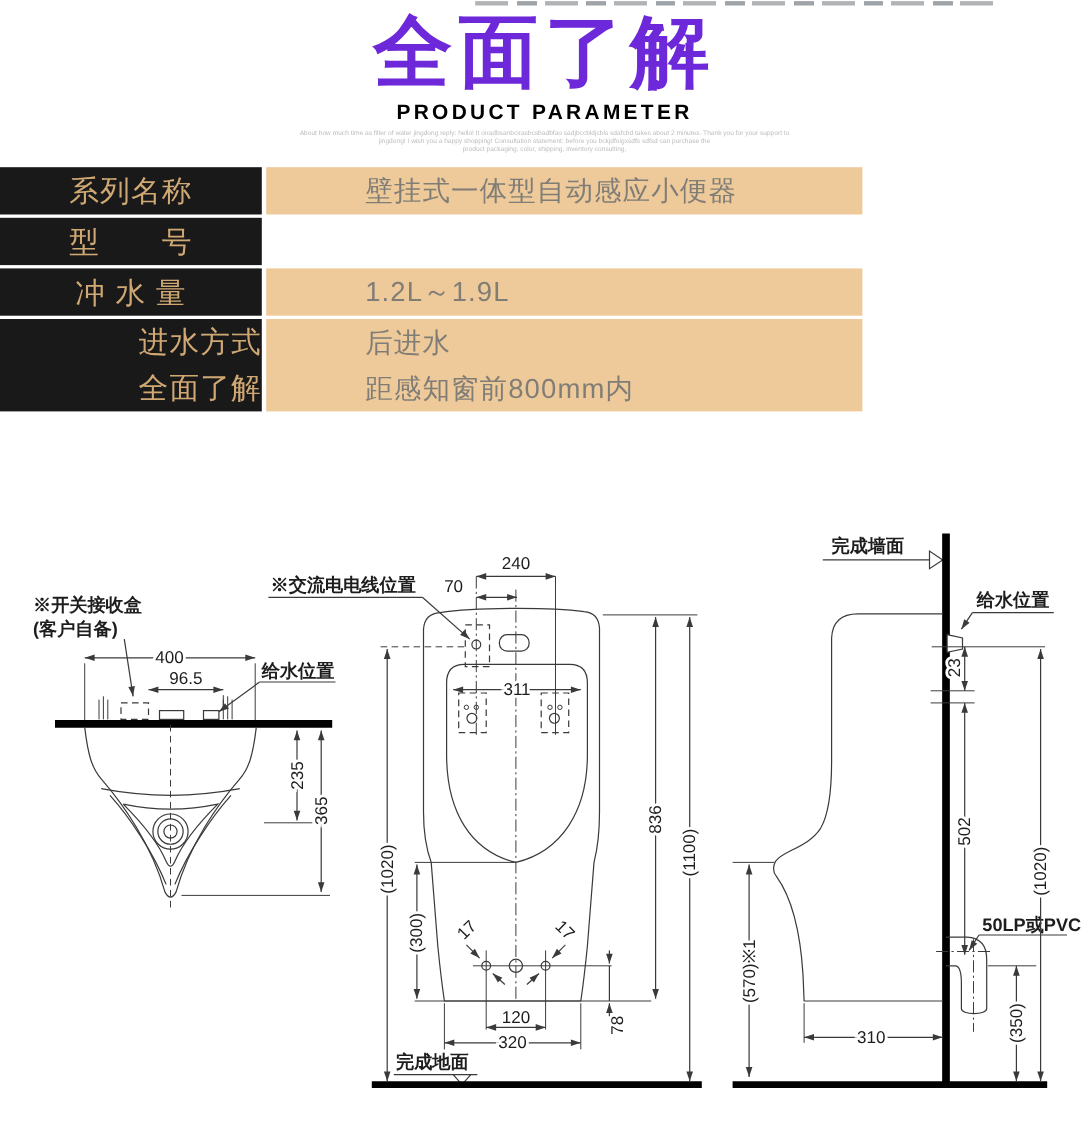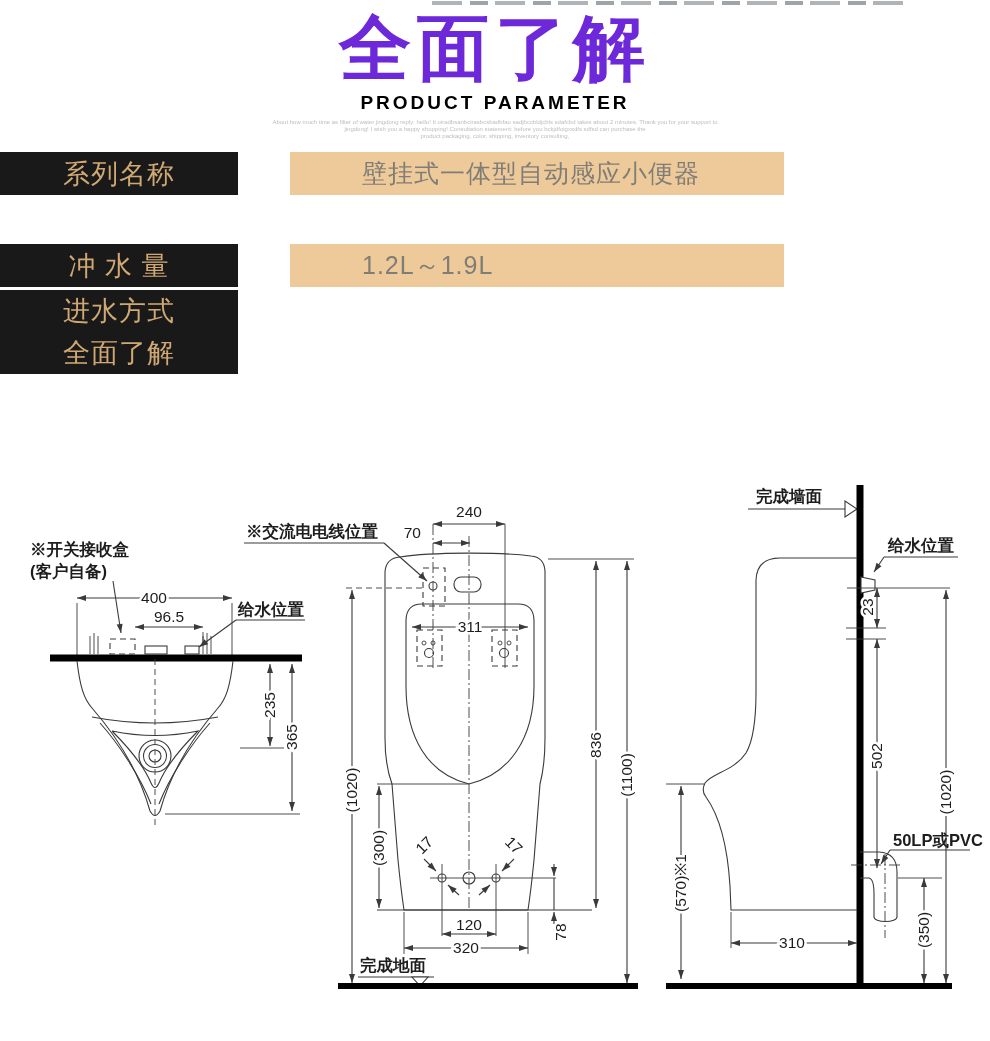--- a/index.html
+++ b/index.html
@@ -13,24 +13,24 @@
   .title{font-size:72px;font-weight:700;letter-spacing:6px;color:#6d28d9;line-height:1.02;}
   .subtitle{margin-top:7px;font-size:19px;font-weight:700;letter-spacing:3px;color:#000000;}
   .fineprint{margin-top:5px;font-size:6px;line-height:7px;color:#bdbdbd;}
   
   .spec{position:absolute;top:152px;left:0;width:784px;}
   .row{display:flex;column-gap:4px;margin-bottom:3px;}
   .h43{height:43px}.h84{height:84px}
   .cell-l{width:238px;background:#191919;color:#d0a873;font-size:27px;letter-spacing:1px;
           display:flex;align-items:center;justify-content:center;}
   .cell-v{flex:1;background:#eeca9a;color:#807d77;font-size:25px;letter-spacing:1px;
-          display:flex;align-items:center;padding-left:72px;margin-left:48px;}
+          display:flex;align-items:center;padding-left:90px;}
   .stack{flex-direction:column;justify-content:space-around;}
   .stack.cell-v{align-items:flex-start;}
-  .stack.cell-l{align-items:center;}
+  .stack.cell-l{align-items:flex-end;}
   
   svg.draw{position:absolute;top:440px;left:0;}
   .ln{stroke:#3a3a3a;stroke-width:1.1;fill:none;}
   .thin{stroke-width:0.9;}
   .thick{stroke:#000;stroke-width:6;fill:none;}
   .wall{stroke:#000;stroke-width:7;fill:none;}
   .dash{stroke-dasharray:6 4;}
   .dd{stroke-dasharray:11 3 2 3;stroke-width:0.9;}
   .dim{stroke:#3a3a3a;stroke-width:1.1;fill:none;marker-start:url(#ah);marker-end:url(#ah);}
   .a1{marker-end:url(#ah);}
@@ -55,29 +55,34 @@
       <div>product packaging, color, shipping, inventory consulting,</div>
     </div>
   </div>
 
   <div class="spec">
     <div class="row h43">
       <div class="cell-l">系列名称</div>
       <div class="cell-v">壁挂式一体型自动感应小便器</div>
     </div>
     <div class="row h43">
+      <div class="cell-l">型　　号</div>
     </div>
     <div class="row h43">
       <div class="cell-l">冲 水 量</div>
       <div class="cell-v">1.2L～1.9L</div>
     </div>
     <div class="row h84">
       <div class="cell-l stack">
         <div>进水方式</div>
         <div>全面了解</div>
+      </div>
+      <div class="cell-v stack">
+        <div>后进水</div>
+        <div>距感知窗前800mm内</div>
       </div>
     </div>
   </div>
 
   <svg class="draw" width="990" height="601" viewBox="0 0 990 601">
     <defs>
       <marker id="ah" markerUnits="userSpaceOnUse" markerWidth="10" markerHeight="8" refX="9.5" refY="3.5" orient="auto-start-reverse">
         <path d="M0.5,0.5 L9.5,3.5 L0.5,6.5 Z" fill="#3a3a3a"></path>
       </marker>
     </defs>

